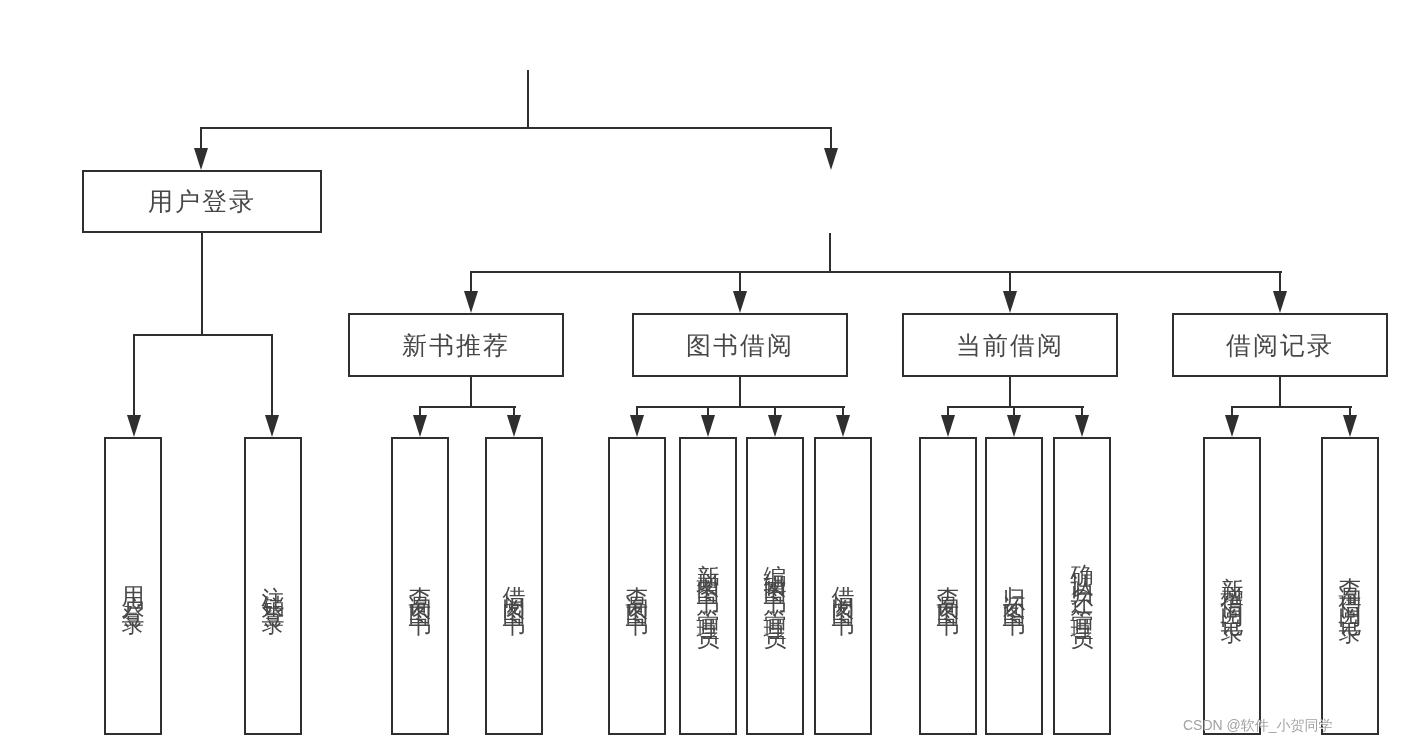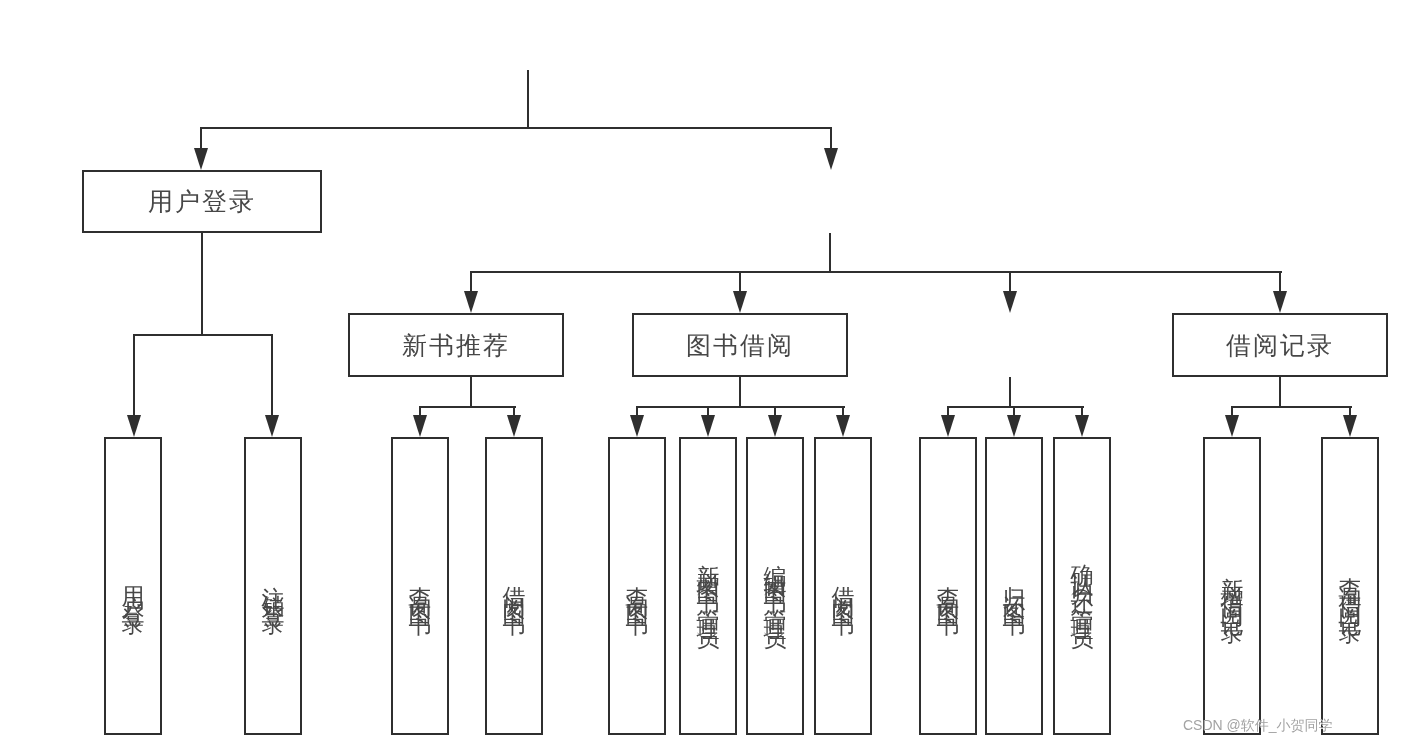--- a/index.html
+++ b/index.html
@@ -62,20 +62,23 @@
 
   <div class="node hnode l2" style="left:82px;width:240px;">
     <span>用户登录</span>
   </div>
 
   <div class="node hnode l3" style="left:348px;">
     <span>新书推荐</span>
   </div>
   <div class="node hnode l3" style="left:632px;">
     <span>图书借阅</span>
+  </div>
+  <div class="node hnode l3" style="left:902px;">
+    <span>当前借阅</span>
   </div>
   <div class="node hnode l3" style="left:1172px;">
     <span>借阅记录</span>
   </div>
 
   <div class="node leaf" style="left:104px;">
     <span>用户登录</span>
   </div>
   <div class="node leaf" style="left:244px;">
     <span>注销登录</span>

